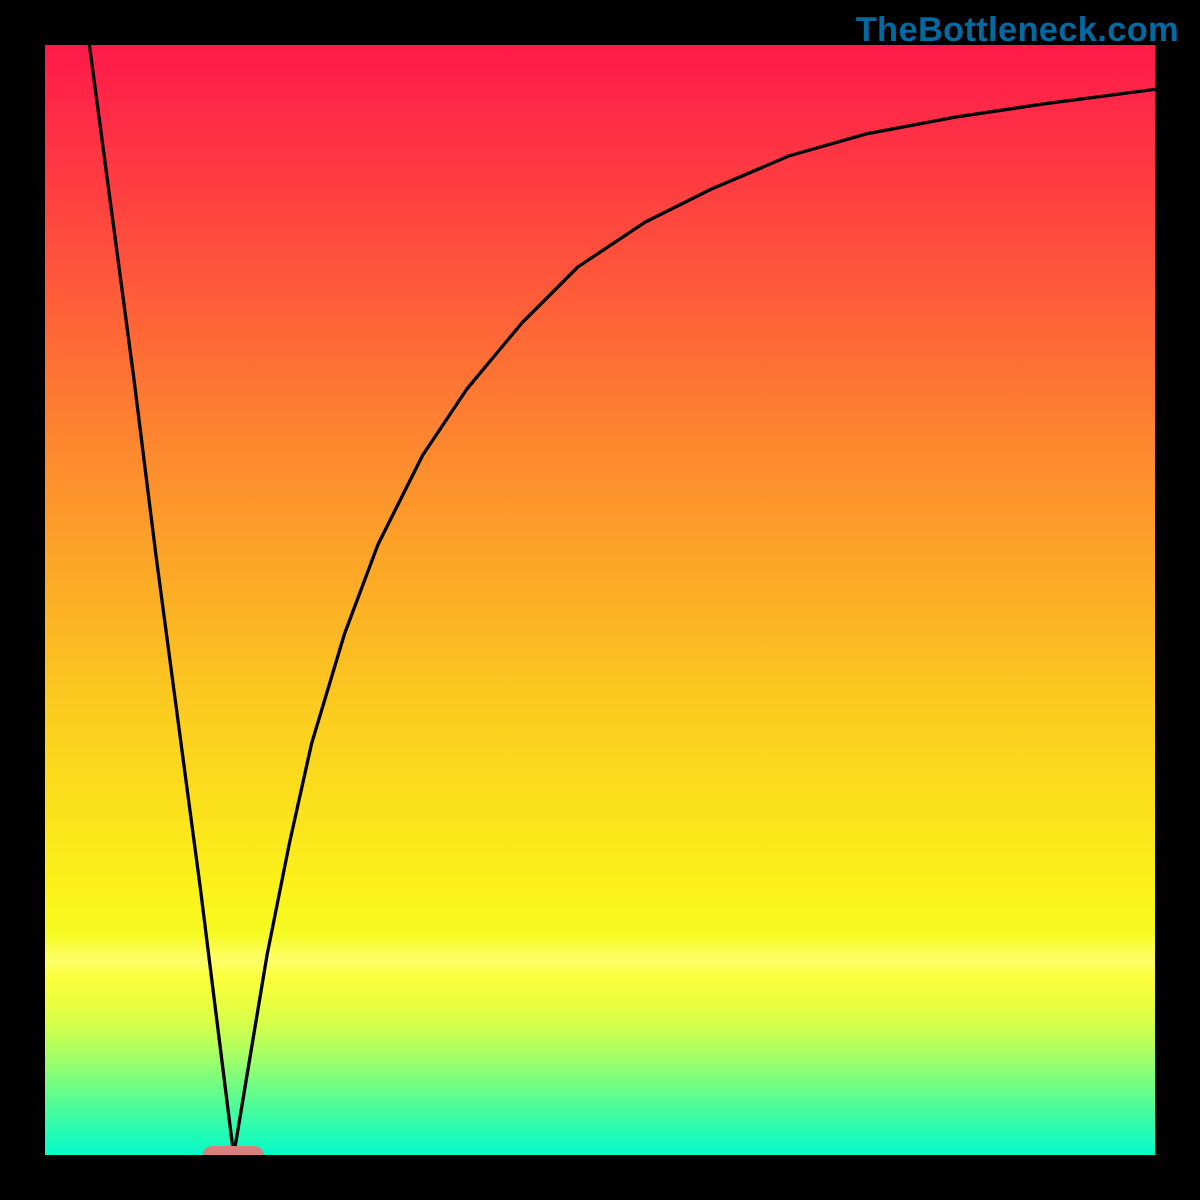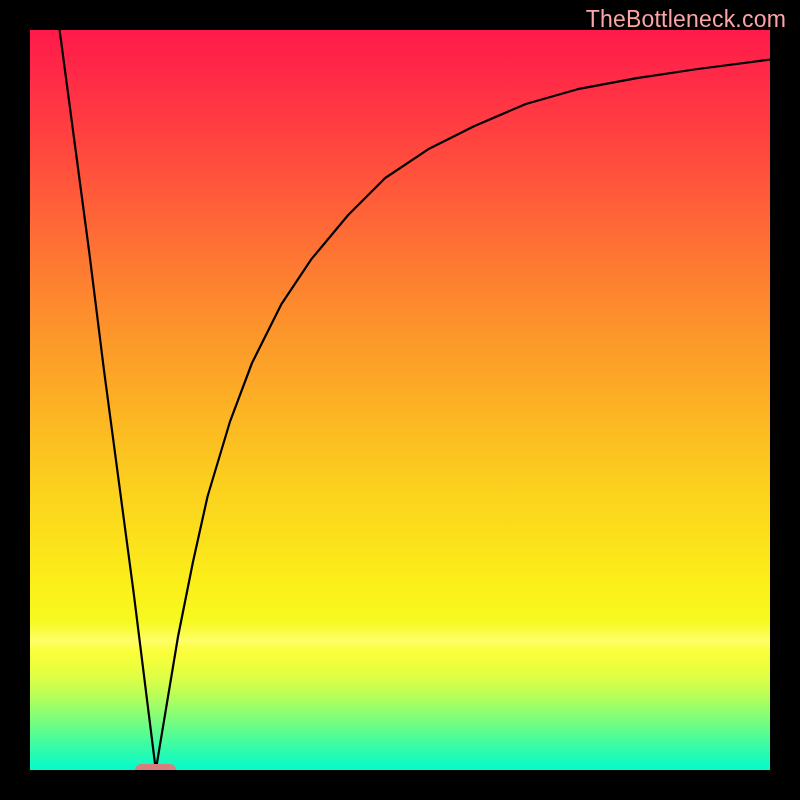--- a/index.html
+++ b/index.html
@@ -50,23 +50,23 @@
       #6cfd86 94%,
       #47fc9d 96%,
       #24fbb4 98%,
       #05facc 100%
     );
   }
   .watermark {
     position: absolute;
     top: 6px;
     right: 14px;
-    color: #fca5a5;
+    color: #0369a1;
     font-size: 23px;
-    font-weight: 400;
+    font-weight: 700;
     letter-spacing: 0.2px;
     user-select: none;
     text-align: right;
   }
   .curve-svg {
     position: absolute;
     left: 0; top: 0;
     width: 740px; height: 740px;
   }
   .curve-path {

